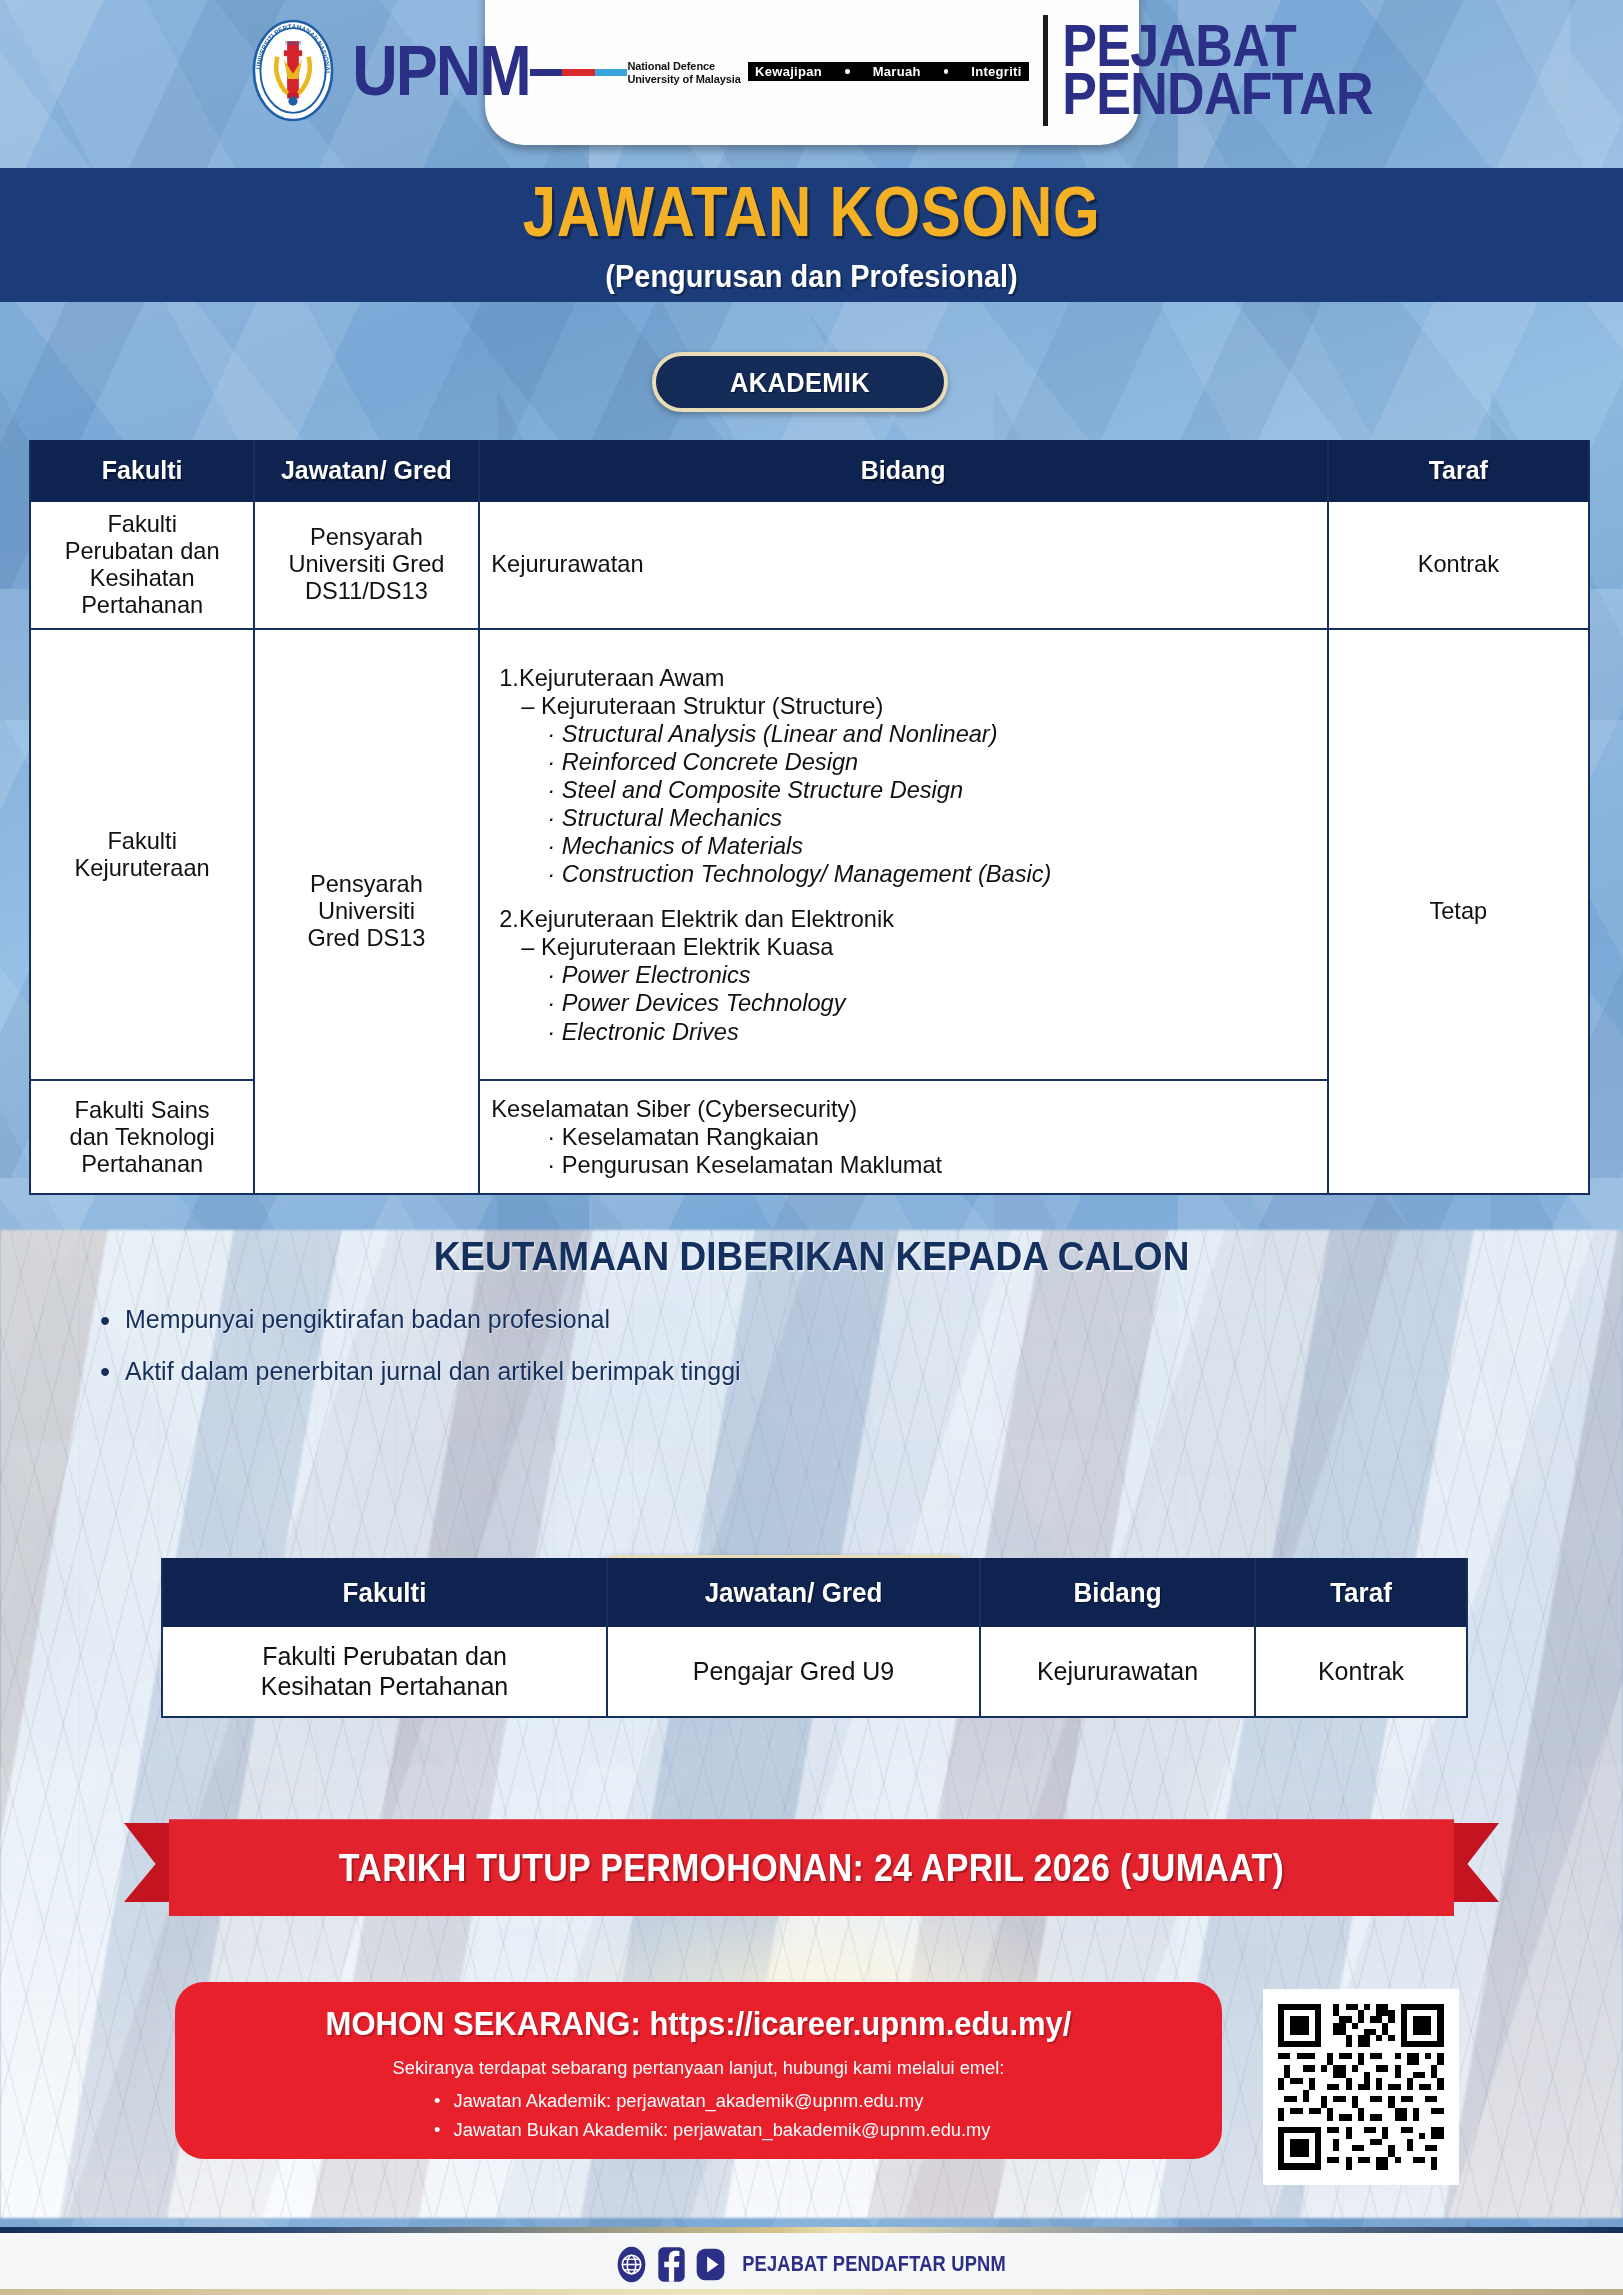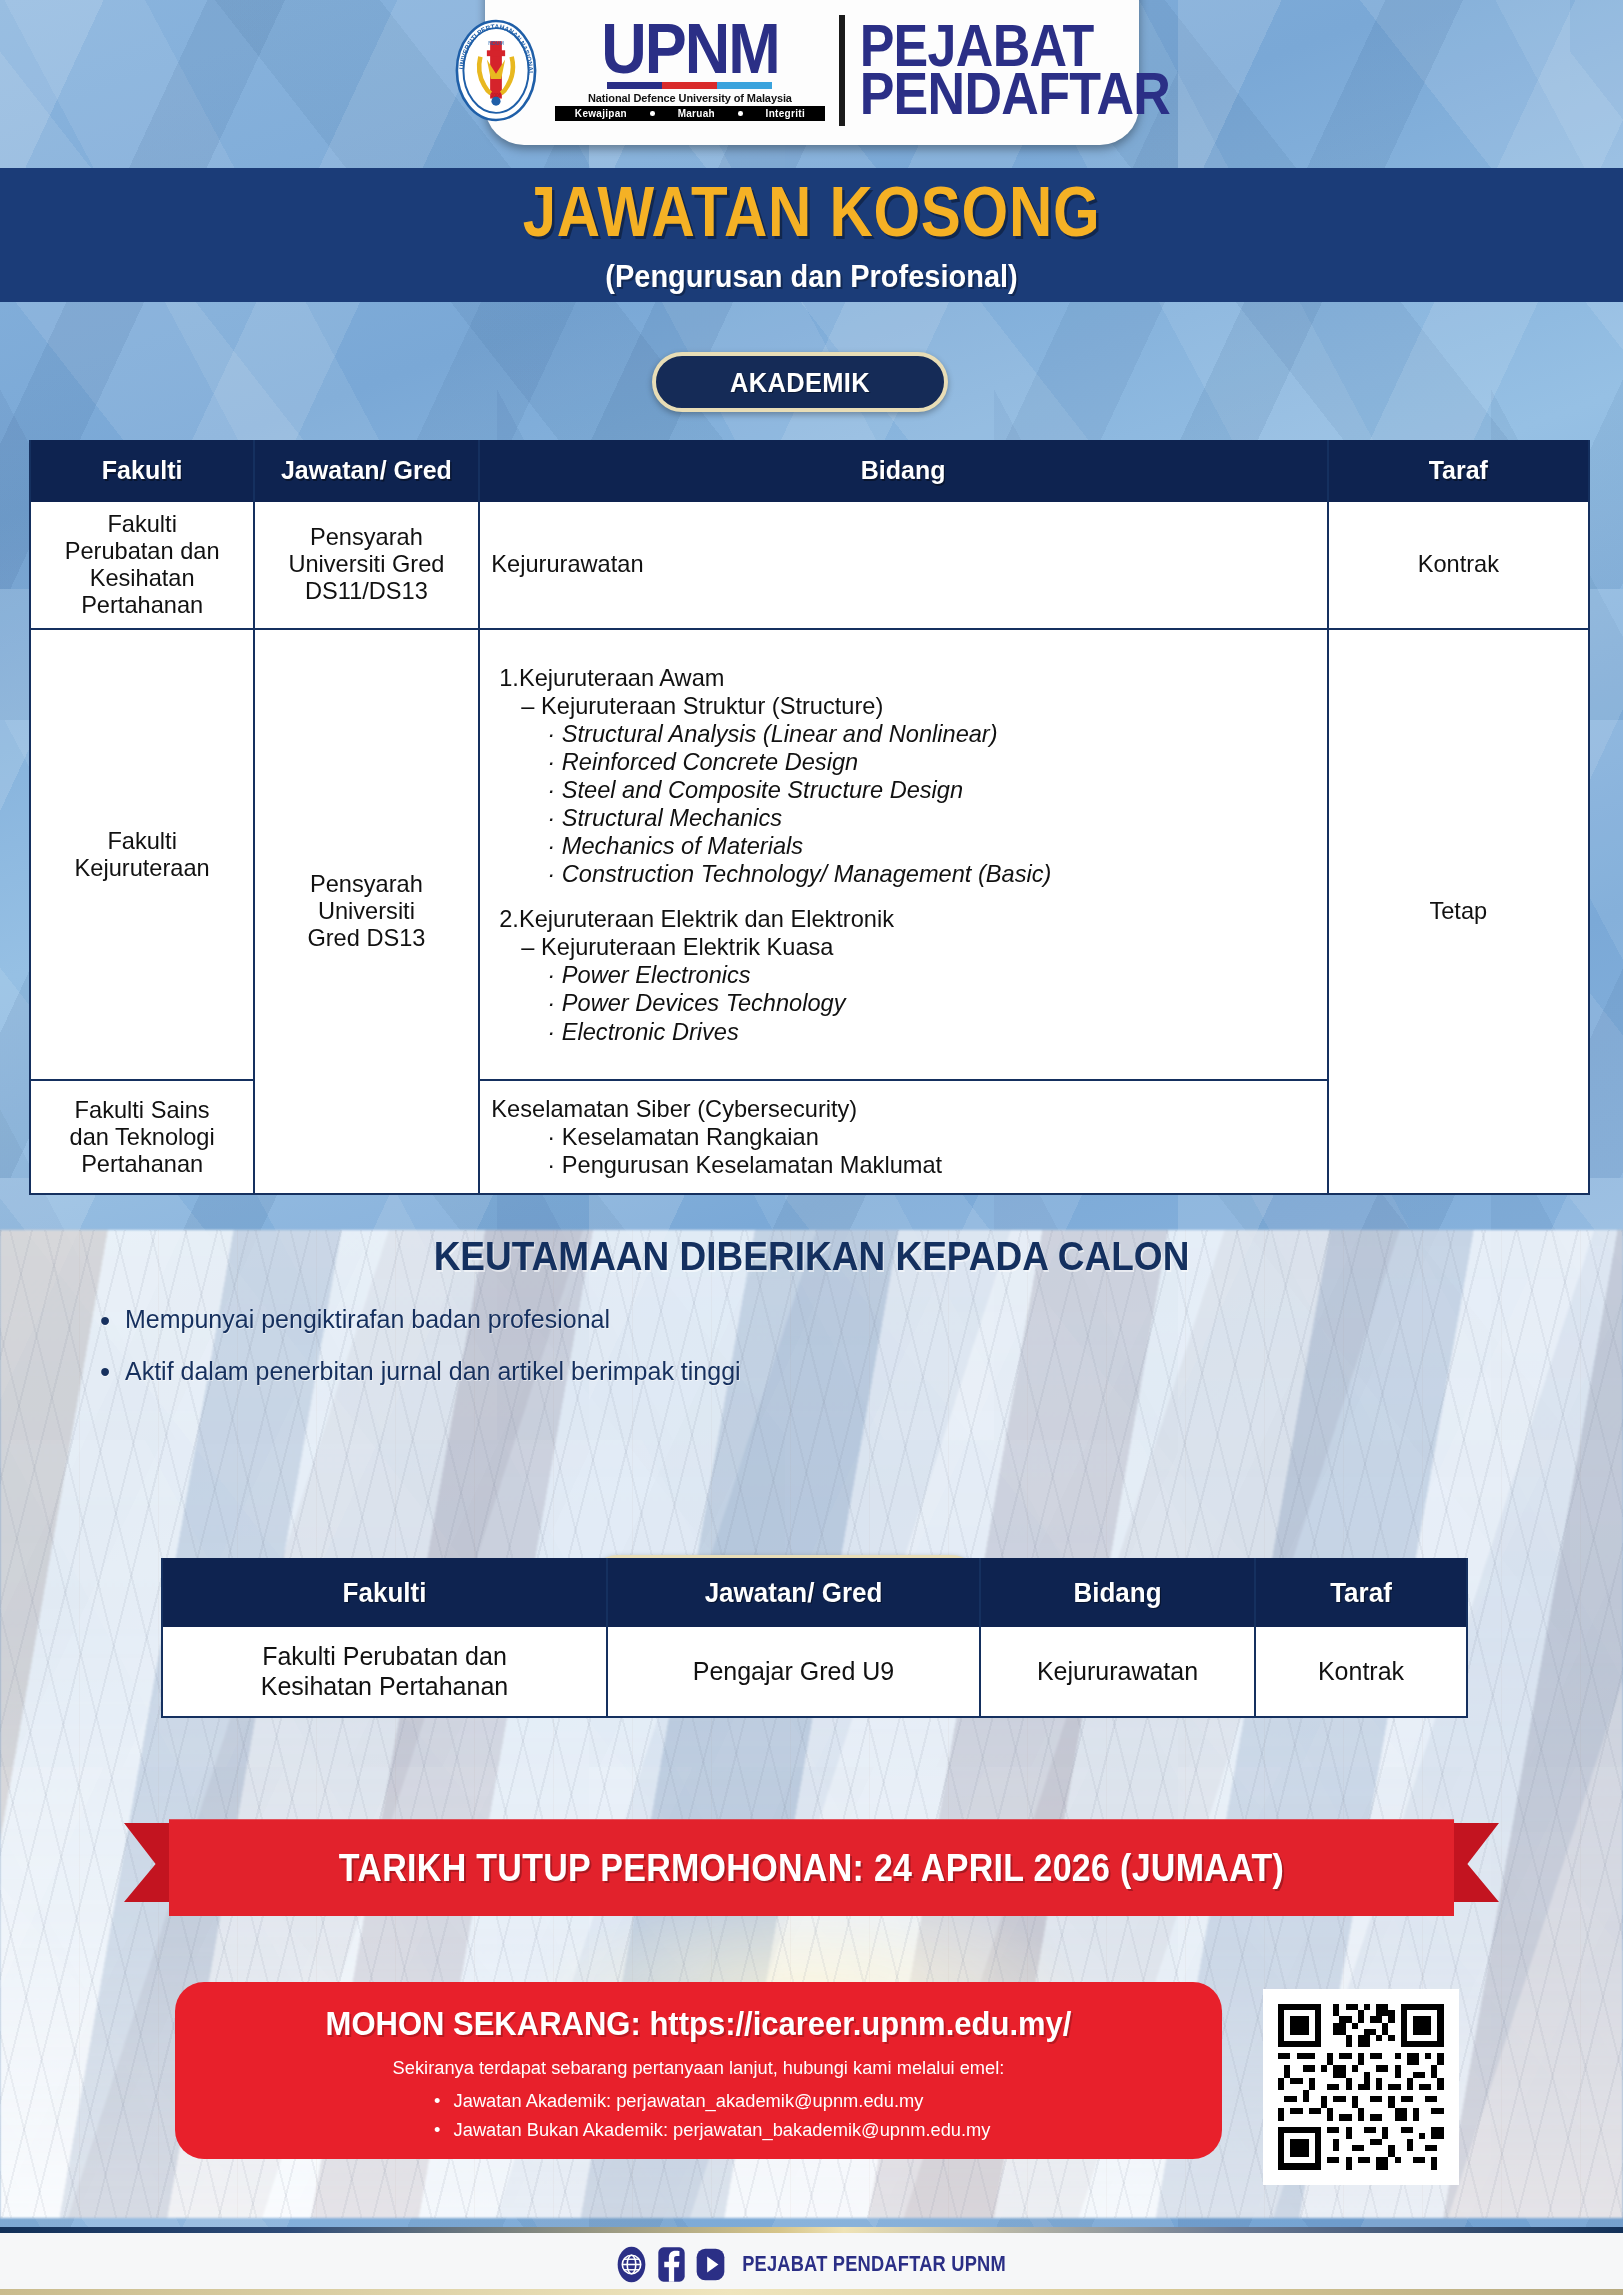--- a/index.html
+++ b/index.html
@@ -47,38 +47,38 @@
   #logo-card {
     position: absolute; left: 485px; top: -33px; width: 654px; height: 178px;
     background: #fdfdfd;
     border-radius: 0 0 39px 39px;
     box-shadow: 0 3.9px 9.2px rgba(0,0,0,.35);
     display: flex; align-items: center; justify-content: center; gap: 17px;
     padding-top: 29px;
   }
   #crest { width: 84px; height: 103px; flex: none; }
   #logo-text { display: flex; align-items: center; gap: 14.4px; }
-  .upnm-left { display: flex; flex-direction: column; align-items: center; }
+  .upnm-left { display: flex; flex-direction: row; align-items: center; }
   .upnm-word {
     font-family: "Liberation Sans", sans-serif;
     font-weight: bold; font-size: 63px; line-height: .92;
     color: #2b2f86; letter-spacing: -2px; transform: scaleY(1.12);
   }
   .upnm-bar { display: flex; width: 165px; height: 7.2px; margin-top: 3.9px; }
   .upnm-bar i { flex: 1; }
   .upnm-bar i:nth-child(1) { background: #2b2f86; }
   .upnm-bar i:nth-child(2) { background: #d92b2b; }
   .upnm-bar i:nth-child(3) { background: #3aa3dd; }
   .upnm-sub {
     font-size: 11px; font-weight: bold; color: #111; margin-top: 2.6px;
     letter-spacing: -0.1px; transform: scaleY(1.05);
   }
   .upnm-motto {
-    background: #000; color: #fff; font-size: 10px; font-weight: bold;
-    padding: 2px 20px; margin-top: 2.6px; letter-spacing: 0.3px;
+    background: #000; color: #fff; font-size: 13px; font-weight: bold;
+    padding: 2px 7px; margin-top: 2.6px; letter-spacing: 0.3px;
     display: flex; gap: 23px; align-items: center;
   }
   .motto-dot { width: 4.6px; height: 4.6px; border-radius: 50%; background: #fff; display:inline-block;}
   .upnm-divider { width: 5.9px; height: 111px; background: #1b1b1b; }
   .pejabat-lines { display: flex; flex-direction: column; line-height: .92; }
   .pejabat-lines span {
     font-weight: bold; font-size: 52px; color: #2b2f86;
     letter-spacing: -0.7px; transform: scaleY(1.14);
   }
 

